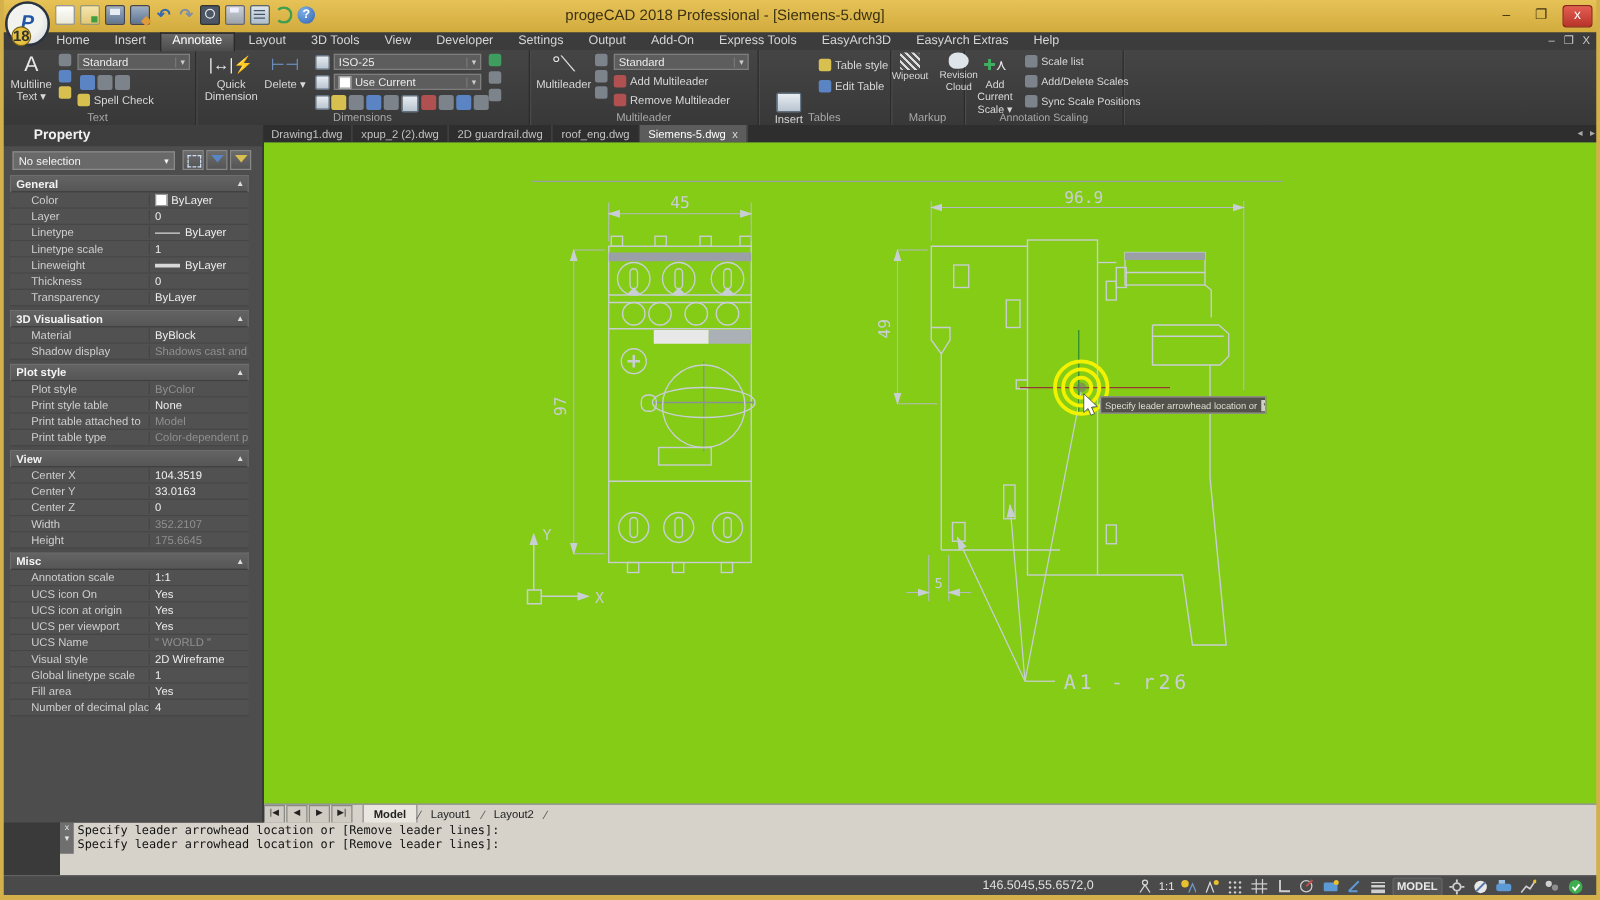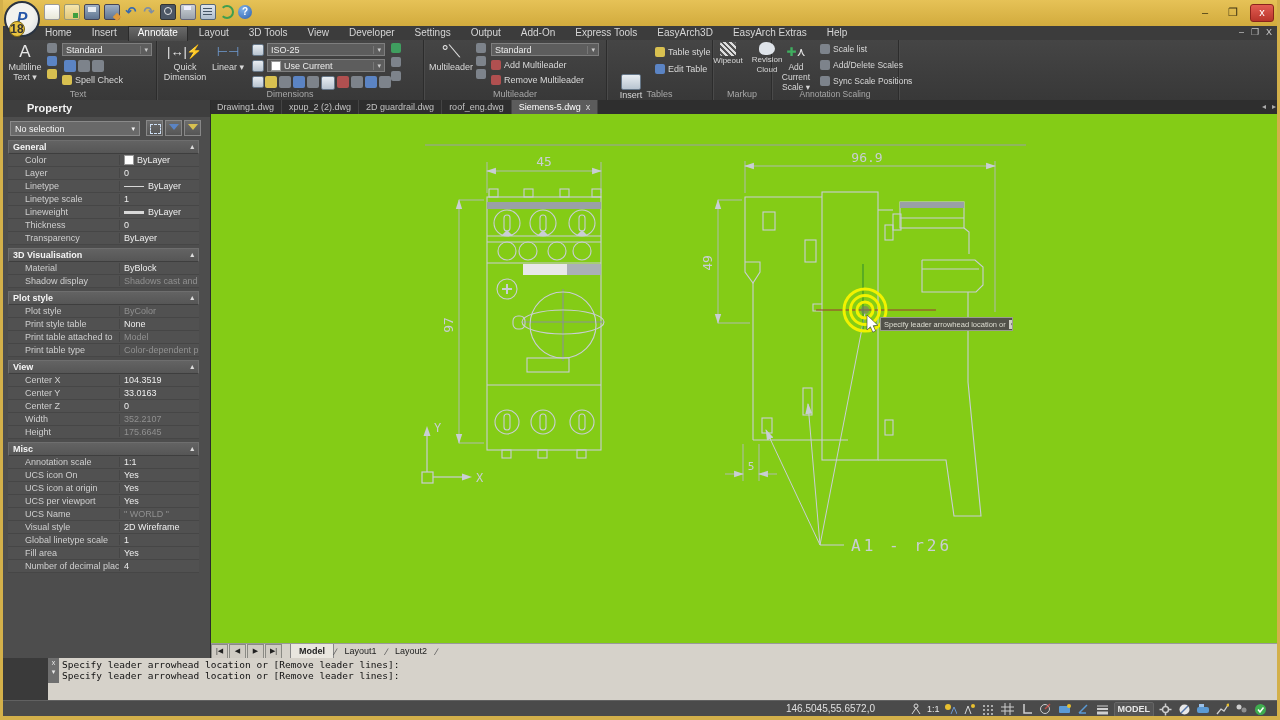--- a/index.html
+++ b/index.html
@@ -133,20 +133,21 @@
       <span class="qicon q-save"></span>
       <span class="qicon q-saveas"></span>
       <span class="qicon q-undo">↶</span>
       <span class="qicon q-redo">↷</span>
       <span class="qicon q-find"></span>
       <span class="qicon q-print"></span>
       <span class="qicon q-table"></span>
       <span class="qicon q-sync"></span>
       <span class="qicon q-help">?</span>
     </div>
+    <div id="title-text" class="abs">progeCAD 2018 Professional - [Siemens-5.dwg]</div>
     <div id="tb-controls" class="abs">
       <span class="tbc">–</span>
       <span class="tbc">❐</span>
       <span class="tbc close">x</span>
     </div>
   </div>
   <div id="logo" class="abs">
     <span>P</span>
     <span class="badge">18</span>
   </div>
@@ -203,21 +204,21 @@
       <div class="glabel">Text</div>
     </div>
 
     <div class="rgroup" style="left:157px;width:266px;">
       <div class="bigbtn" style="left:5px;top:2px;width:46px;">
         <span class="bic" style="font-size:13px;">|↔|<span style="color:#e8c030;">⚡</span></span>
         <span>Quick Dimension</span>
       </div>
       <div class="bigbtn" style="left:53px;top:2px;width:36px;">
         <span class="bic" style="color:#6f9ad0;font-size:13px;">⊢⊣</span>
-        <span>Linear ▾</span>
+        <span>Delete ▾</span>
       </div>
       <span class="ic s10 tbl" style="position:absolute;left:95px;top:4px;"></span>
       <span class="ic s10 tbl" style="position:absolute;left:95px;top:20px;"></span>
       <span class="ic s10 tbl" style="position:absolute;left:95px;top:36px;"></span>
       <div class="combo" style="position:absolute;left:110px;top:3px;width:118px;">
         <span>ISO-25</span>
           <span class="arr">▾</span>
       </div>
       <div class="combo" style="position:absolute;left:110px;top:19px;width:118px;">
         <span class="swatch"></span>

